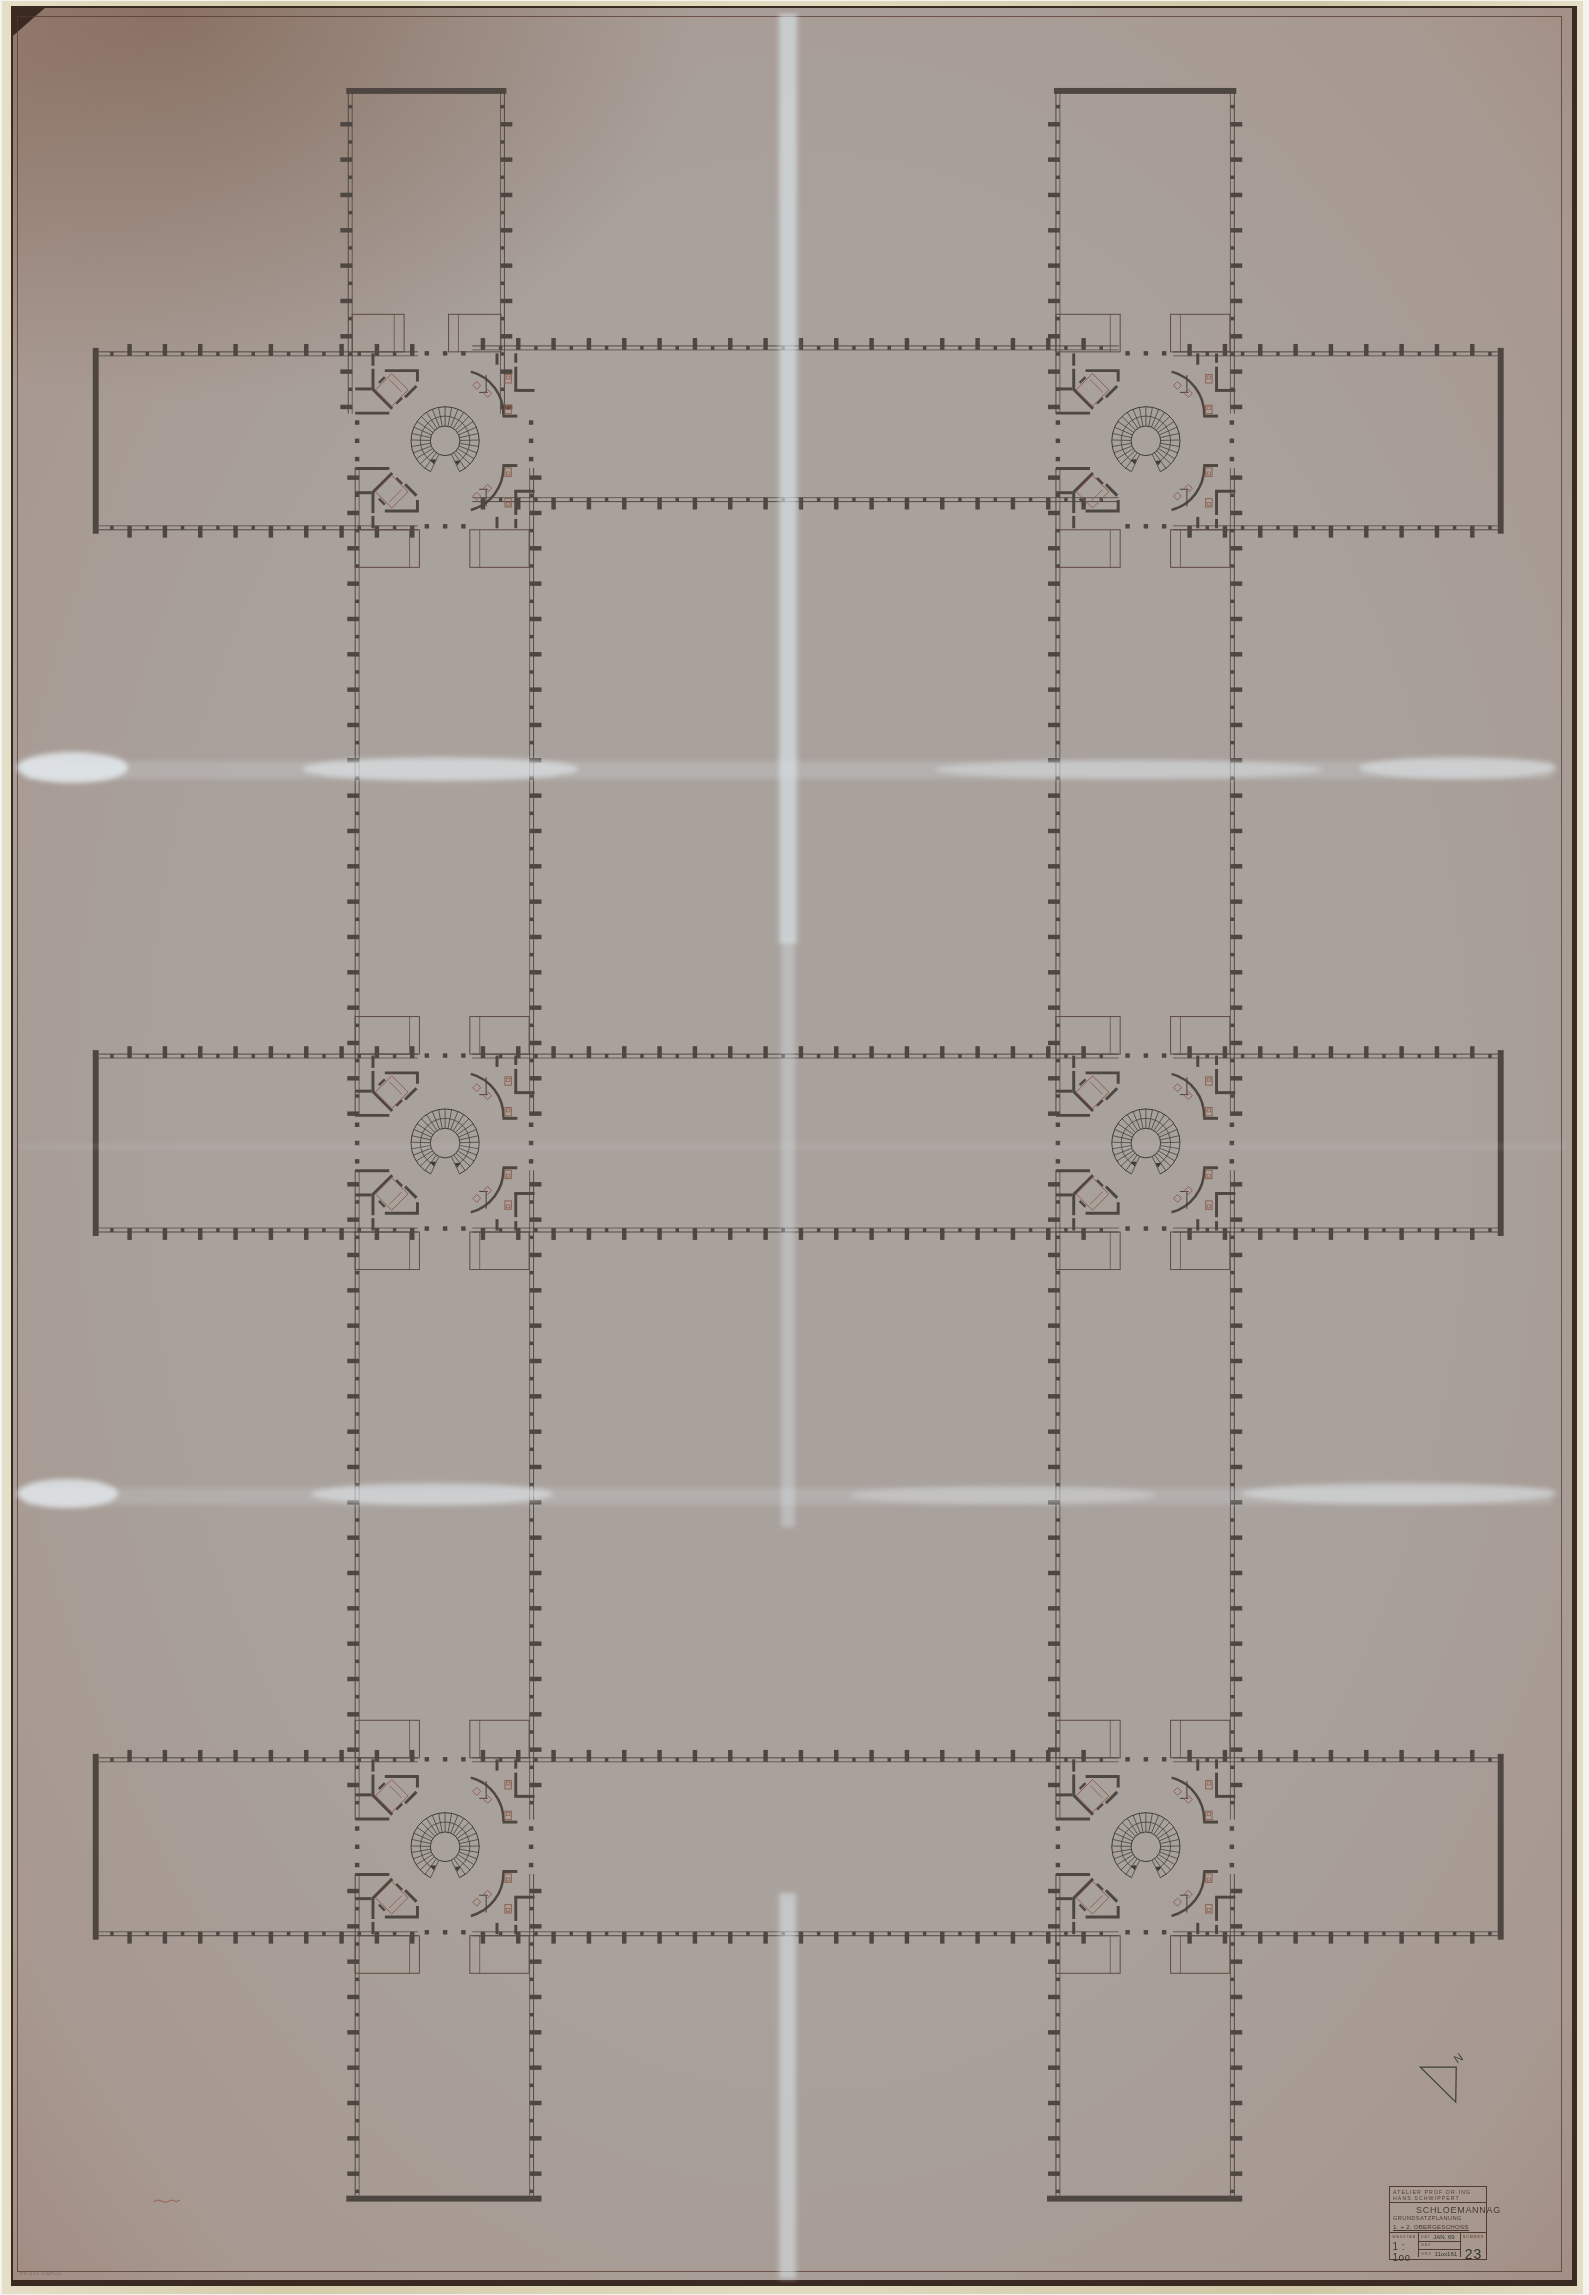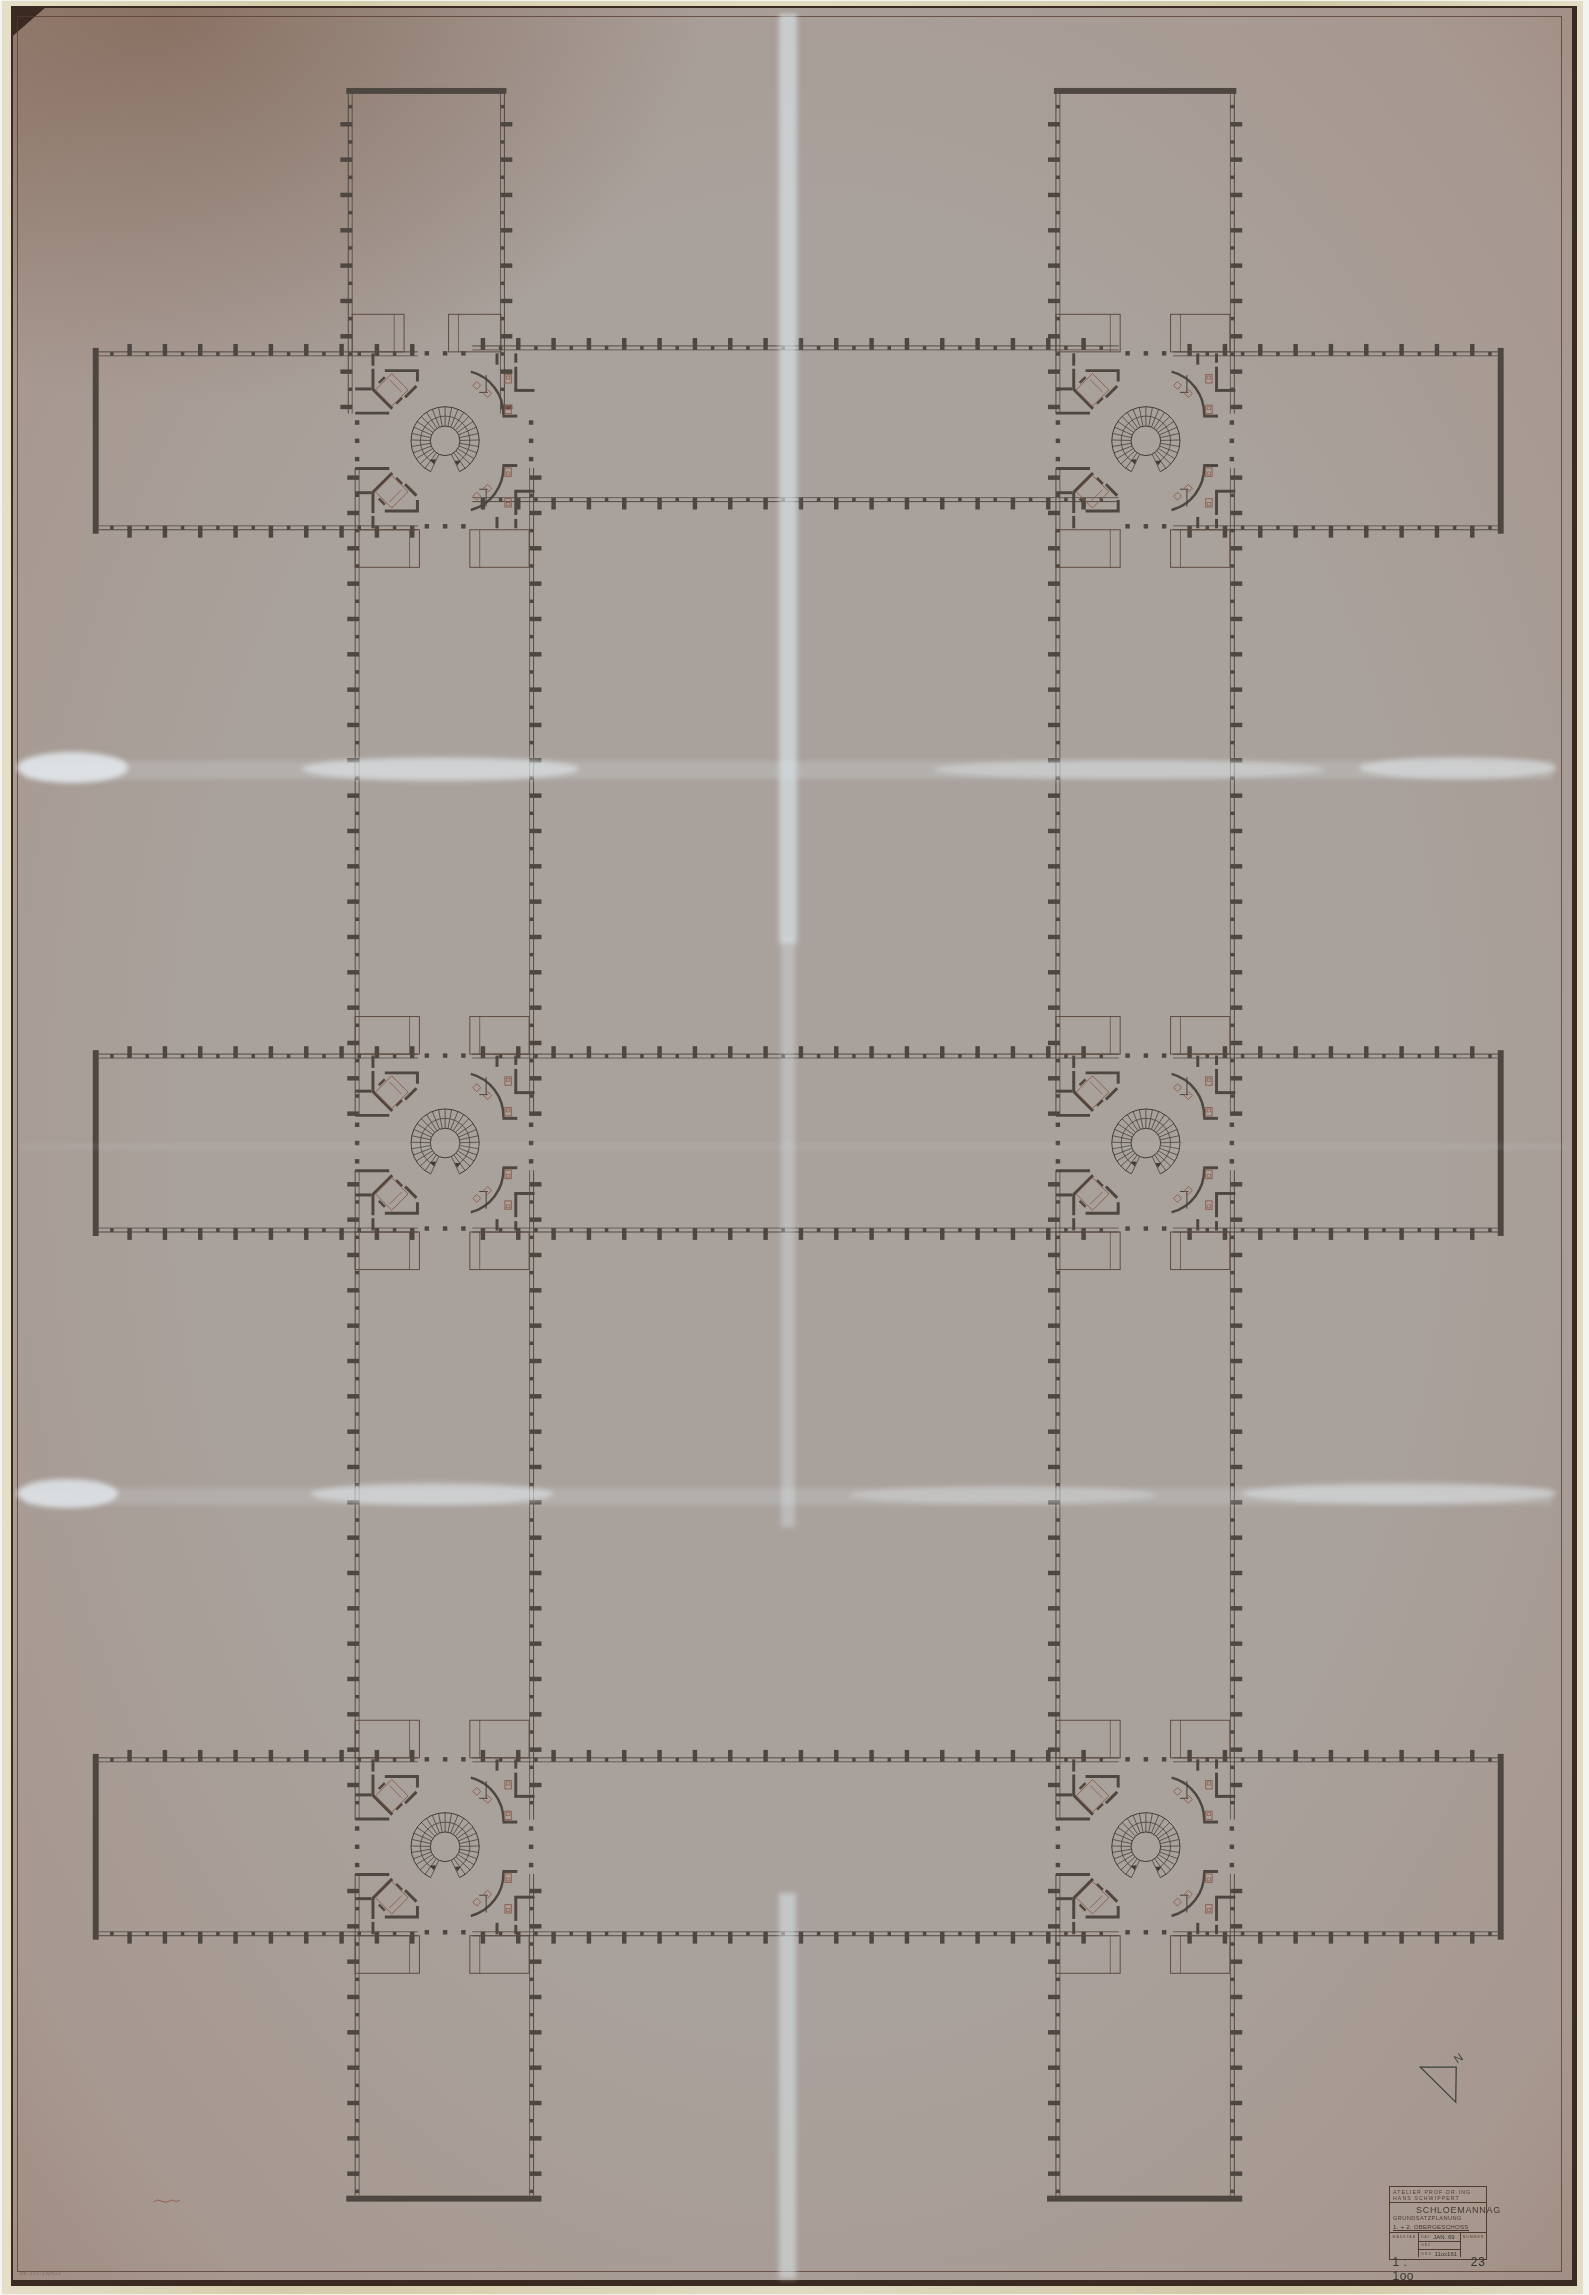--- a/index.html
+++ b/index.html
@@ -35,22 +35,22 @@
   .tb-firm{display:flex;justify-content:space-between;font-size:9px;letter-spacing:0.7px;
         line-height:10px;color:#45392c;margin-left:23px;}
   .tb-sub{font-size:5.7px;letter-spacing:0.4px;line-height:6.4px;color:#4e3b2d;}
   .tb-sheet{margin-top:1.5px;font-size:6.2px;letter-spacing:0.2px;color:#443729;}
   .tb-sheet span{border-bottom:1px solid #4a372a;padding-bottom:0.5px;}
   .tb-grid{display:flex;height:24px;}
   .tb-c1{width:29px;border-right:1px solid #503b2d;padding:1.5px 0 0 2.5px;}
   .tb-c2{flex:1;border-right:1px solid #503b2d;display:flex;flex-direction:column;}
   .tb-c3{width:25px;padding:1.5px 0 0 0;text-align:center;}
   .tb-label{font-size:3.5px;letter-spacing:1px;color:#5c4536;}
-  .tb-big{font-size:12px;margin-top:16px;color:#3a382c;letter-spacing:0.5px;}
-  .tb-num{font-size:12px;margin-top:16px;color:#2f342a;letter-spacing:1px;text-align:right;}
+  .tb-big{font-size:10px;margin-top:2px;color:#3a382c;letter-spacing:0.5px;}
+  .tb-num{font-size:14px;margin-top:7px;color:#2f342a;letter-spacing:1px;}
   .tb-mrow{flex:1;display:flex;align-items:center;gap:2.5px;padding-left:2px;
         border-bottom:0.7px solid #503b2d;}
   .tb-mrow:last-child{border-bottom:none;}
   .tb-val{font-size:6px;color:#37352a;}
 
   .north{position:absolute;left:1411px;top:2049px;}
   .footnote{position:absolute;left:20px;top:2270px;font-size:5.4px;letter-spacing:0.7px;
         color:rgba(95,88,80,.55);transform:skewX(-8deg);}
 </style>
 </head>

